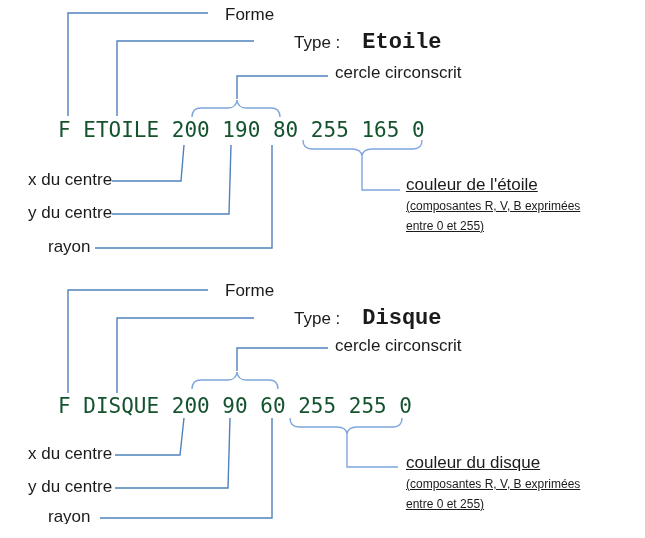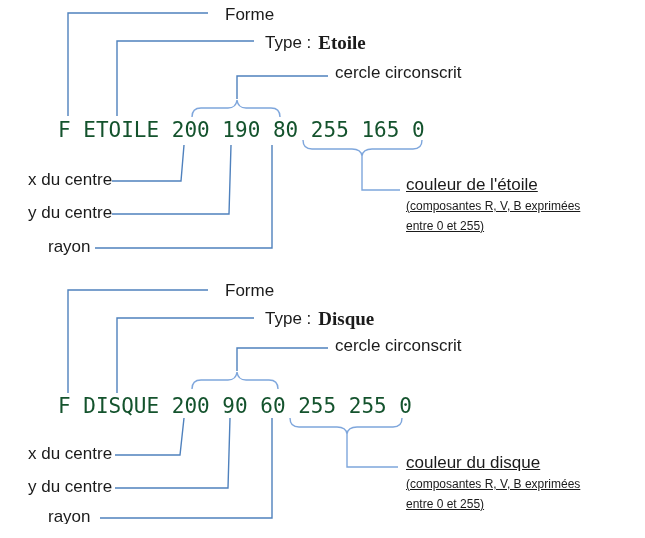--- a/index.html
+++ b/index.html
@@ -20,27 +20,27 @@
   }
   .code{
     position:absolute;
     font-family:"DejaVu Sans Mono",monospace;
     font-size:21px;line-height:26px;
     white-space:pre;
     color:#14532d;
   }
   .typerow{
     position:absolute;
-    display:flex;align-items:flex-start;gap:7px;
-    font-size:17px;line-height:22px;white-space:nowrap;
+    display:flex;align-items:flex-start;gap:22px;
+    font-size:17px;line-height:22px;white-space:nowrap;margin-left:29px;
   }
   .mono-bold{
-    font-family:Liberation Serif, serif;
+    font-family:Liberation Mono, monospace;
     font-weight:bold;
-    font-size:19px;
+    font-size:22px;
   }
   .colorblock{position:absolute;white-space:nowrap;text-decoration:underline;}
   .colorblock .l1{font-size:17px;line-height:22px;}
   .colorblock .l2,.colorblock .l3{font-size:12px;line-height:20px;}
 </style>
 </head>
 <body>
 
 <div class="canvas">
 

